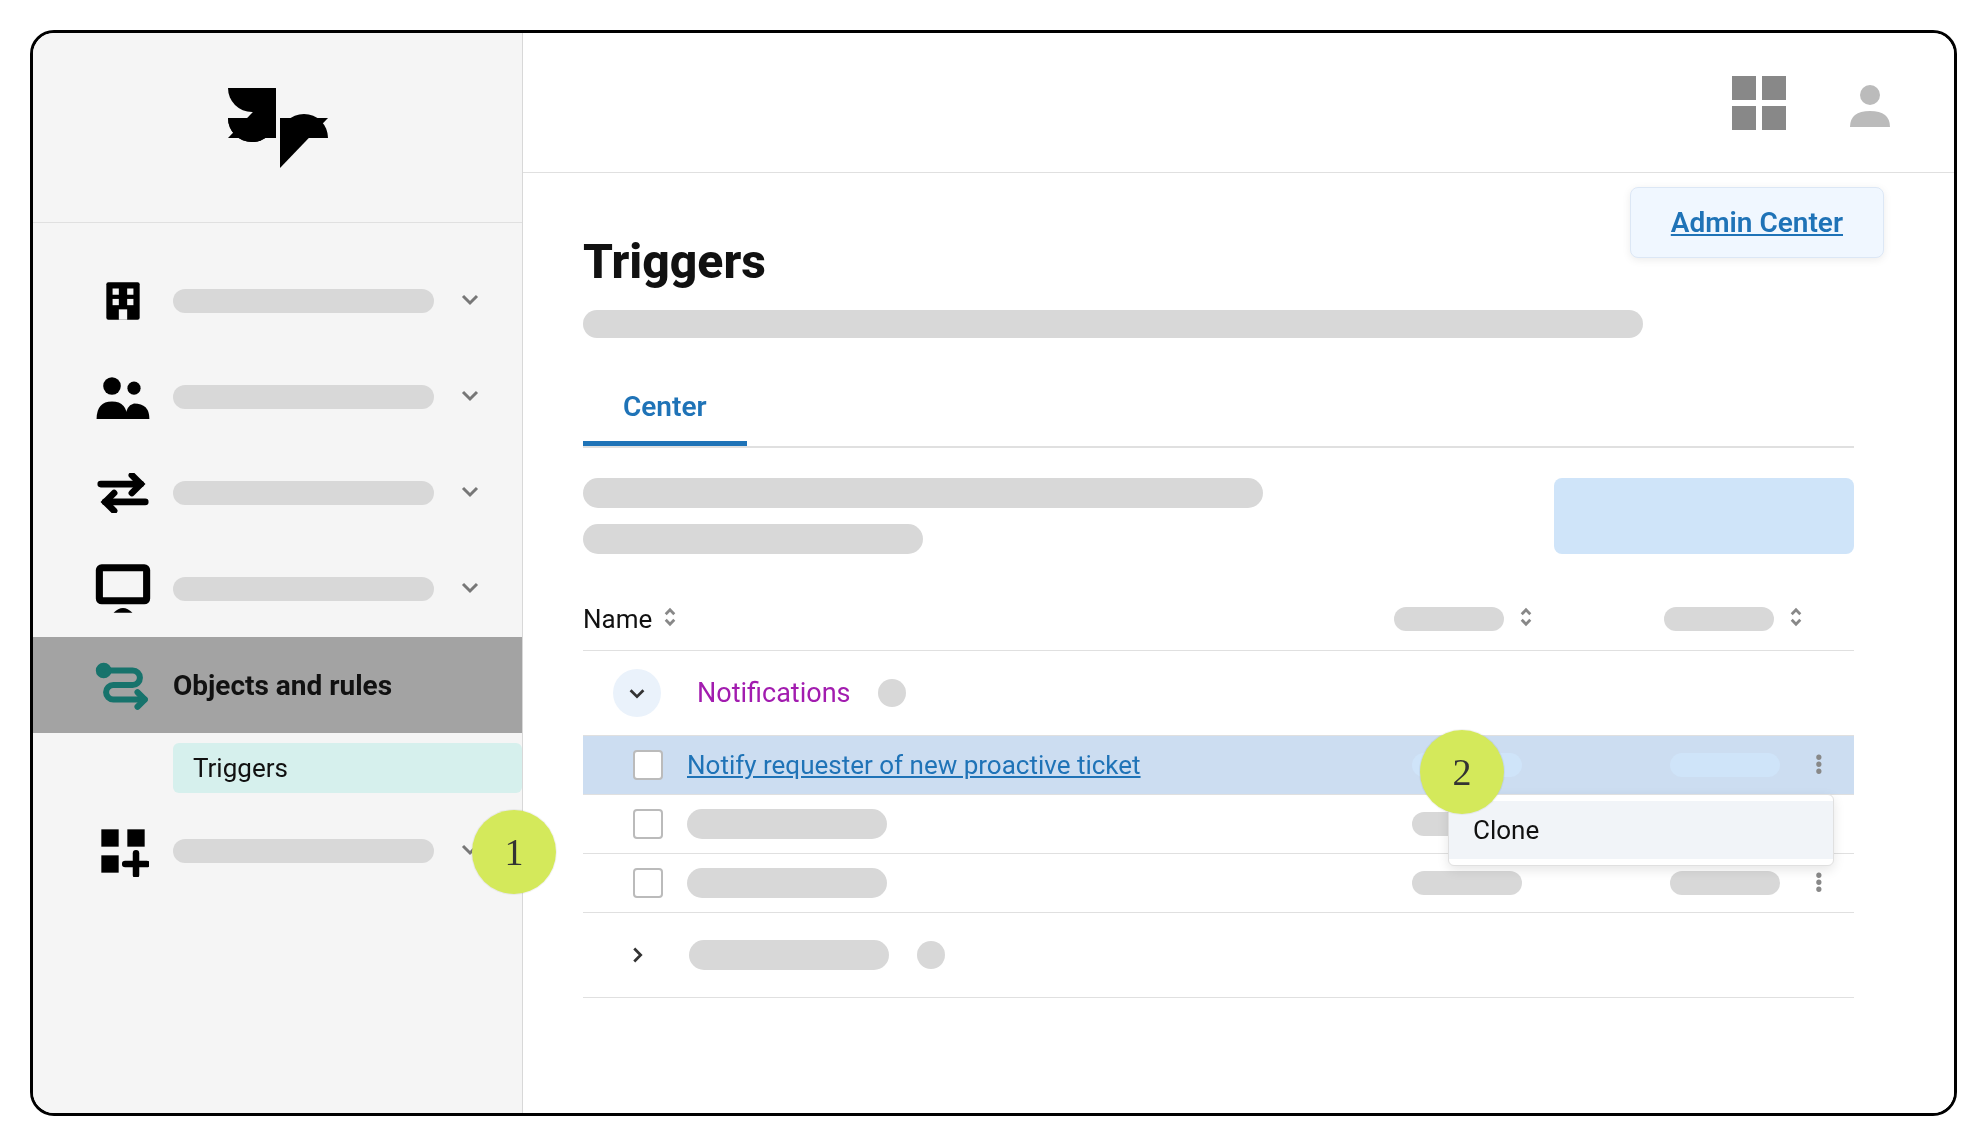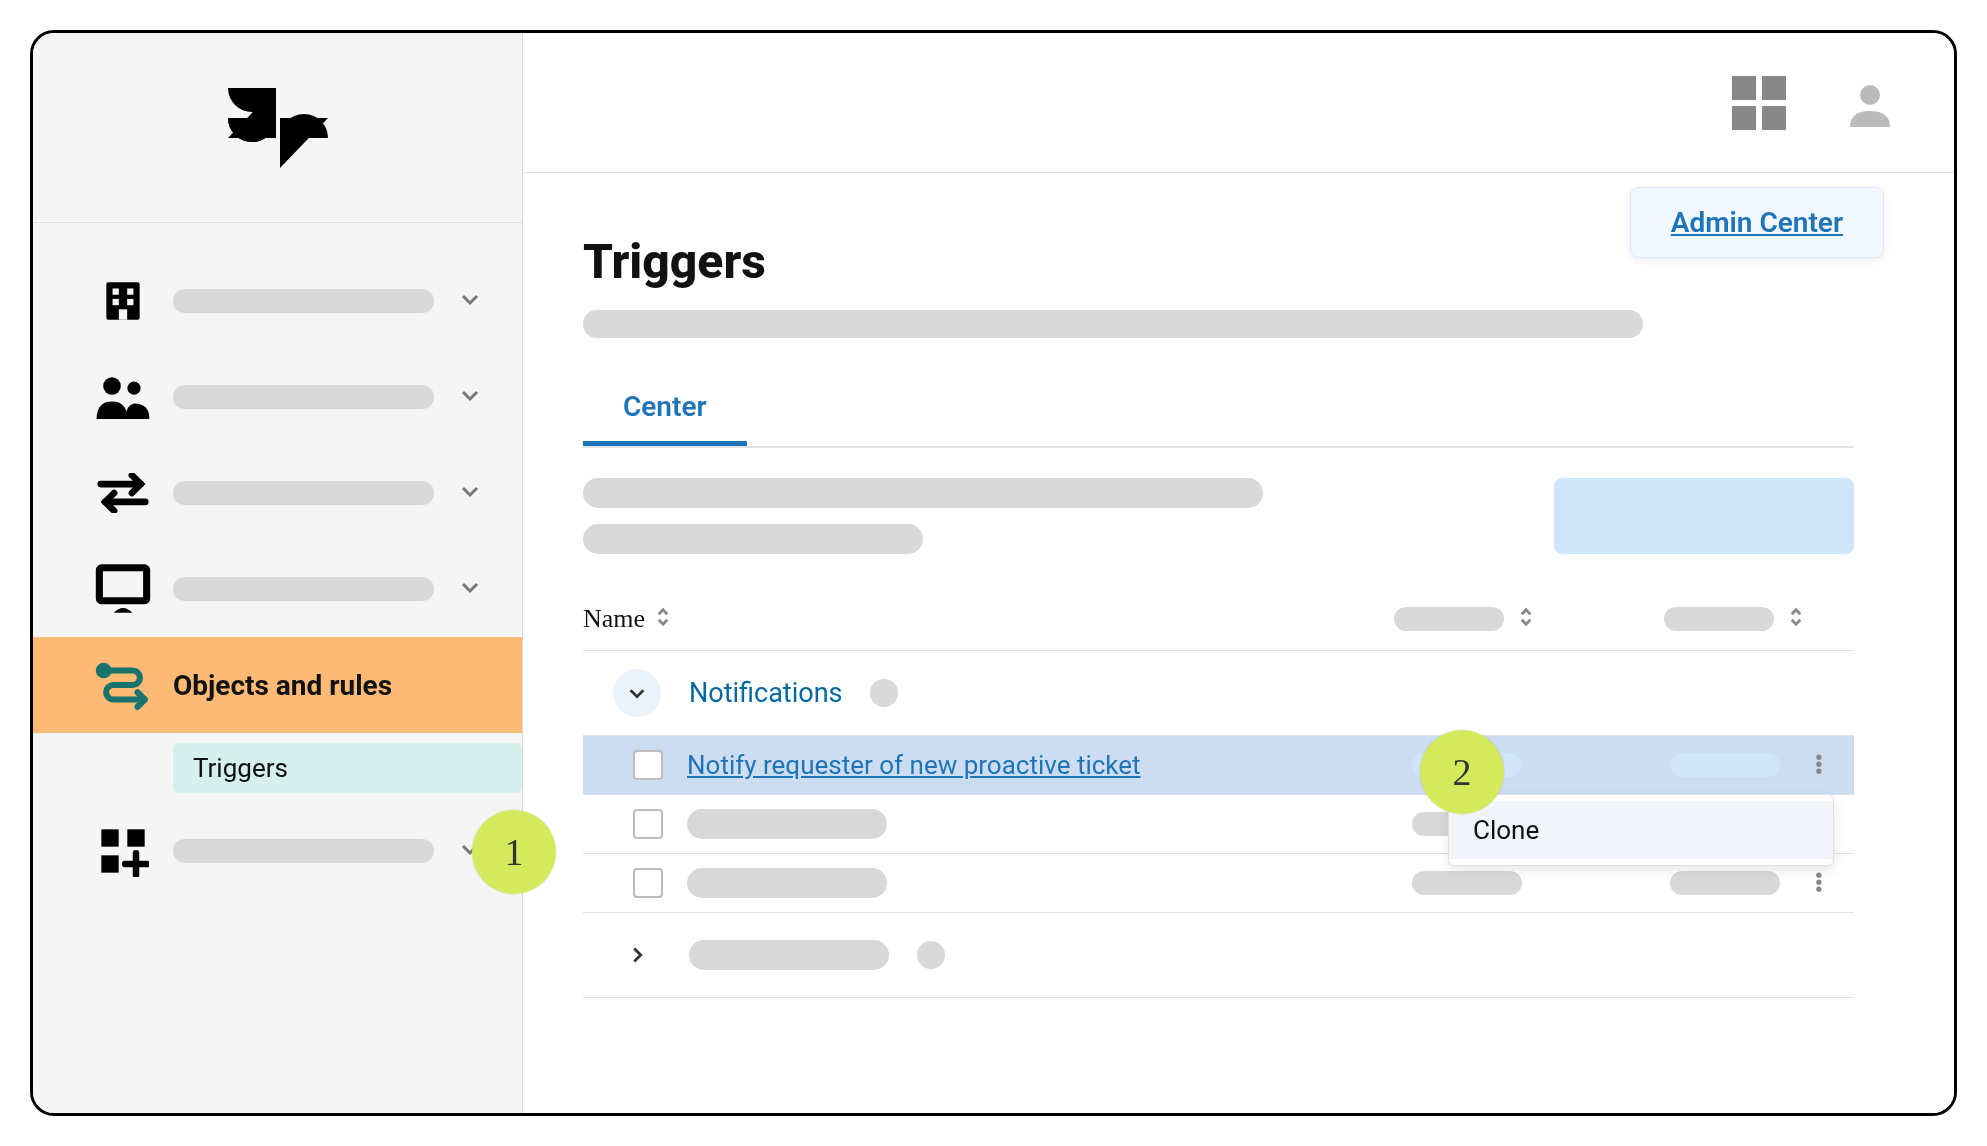--- a/index.html
+++ b/index.html
@@ -41,21 +41,21 @@
   .nav {
     padding: 30px 0;
   }
   .nav-item {
     display: flex;
     align-items: center;
     padding: 18px 40px 18px 60px;
     cursor: pointer;
   }
   .nav-item.active {
-    background: #fdba74;
+    background: #a3a3a3;
   }
   .nav-icon {
     width: 60px;
     height: 60px;
     flex-shrink: 0;
     display: flex;
     align-items: center;
     justify-content: center;
     color: #000;
   }
@@ -188,21 +188,20 @@
     padding: 0 0 16px 0;
     border-bottom: 1px solid #e0e0e0;
   }
   .col-name {
     font-size: 26px;
     color: #111;
     display: flex;
     align-items: center;
     gap: 10px;
     flex: 1;
-    font-family: Liberation Serif, serif;
   }
   .sort-icon { color: #888; font-size: 18px; }
   .col-ph-wrap { display: flex; align-items: center; gap: 14px; width: 170px; justify-content: flex-end; }
   .col-ph { width: 110px; height: 24px; background: #d8d8d8; border-radius: 12px; }
   .group-row {
     display: flex;
     align-items: center;
     padding: 18px 0 18px 30px;
     gap: 28px;
     border-bottom: 1px solid #e0e0e0;
@@ -213,21 +212,22 @@
     background: #eaf2fb;
     display: flex;
     align-items: center;
     justify-content: center;
     cursor: pointer;
     color: #333;
   }
   .group-row.collapsed .expand-btn { background: transparent; }
   .group-name {
     font-size: 27px;
-    color: #0369a1;
+    color: #a21caf;
+    margin-left: 8px;
   }
   .group-dot {
     width: 28px; height: 28px; background: #d8d8d8; border-radius: 50%;
   }
   .data-row {
     display: flex;
     align-items: center;
     padding: 14px 20px 14px 50px;
     gap: 24px;
     border-bottom: 1px solid #e0e0e0;

